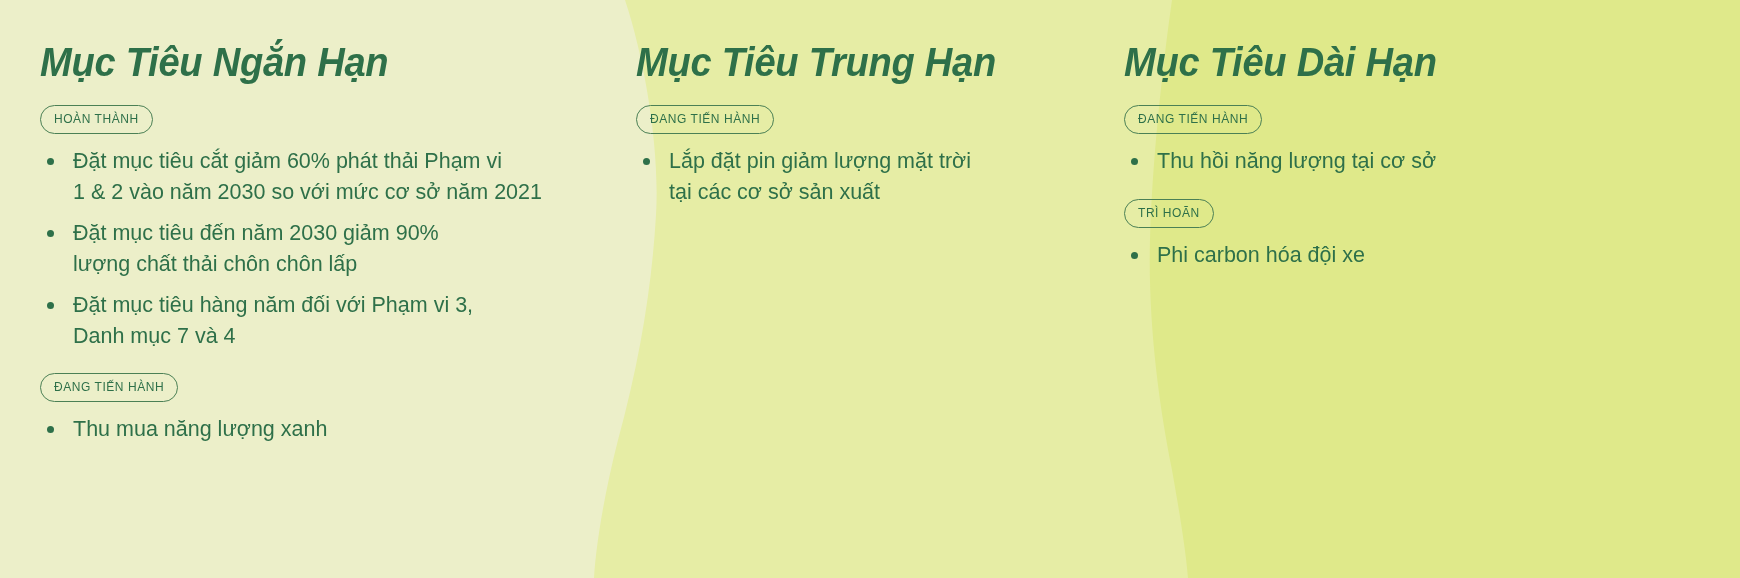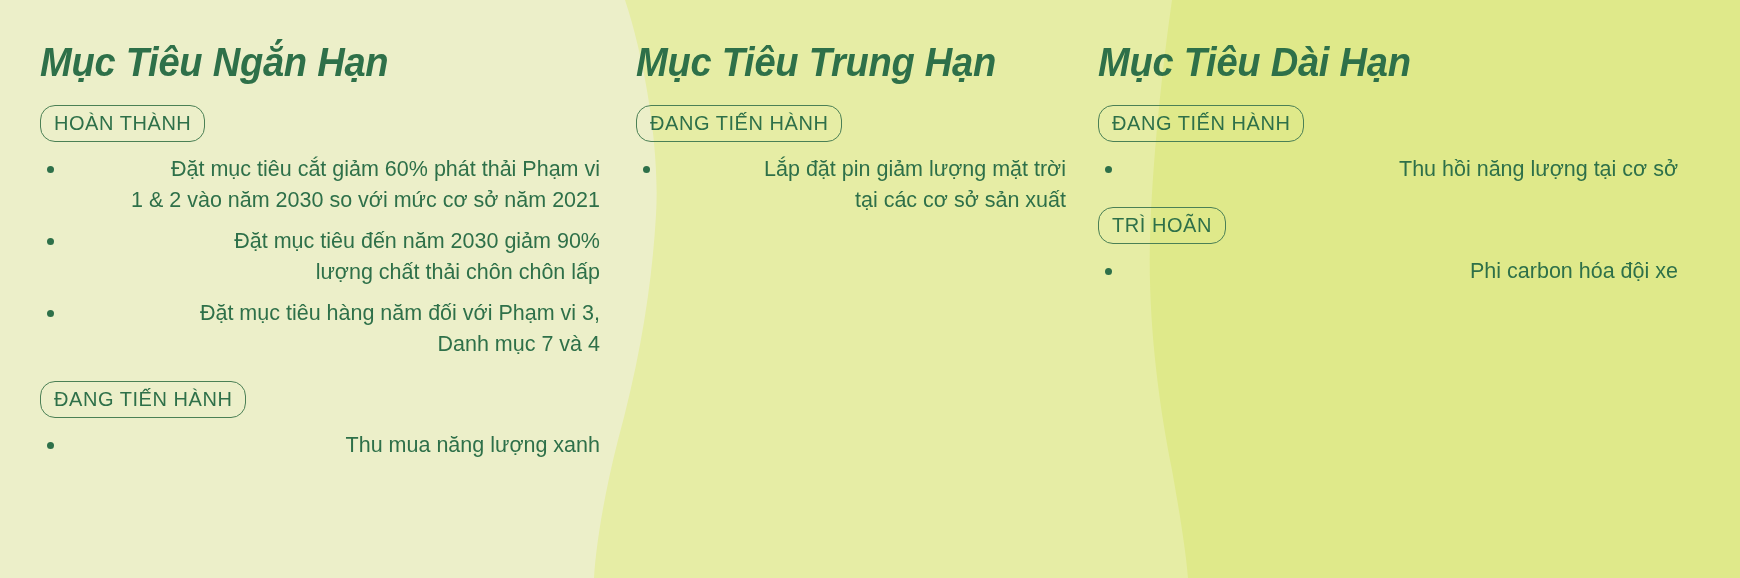--- a/index.html
+++ b/index.html
@@ -22,21 +22,21 @@
   }
   .band svg { display:block; width:1740px; height:578px; }
 
   
   .col {
     position:absolute;
     top:0;
   }
   #col1 { left:40px;   width:560px; }
   #col2 { left:636px;  width:430px; }
-  #col3 { left:1098px; width:580px; }
+  #col3 { left:1124px; width:580px; }
 
   .col-title {
     font-size:41px;
     font-style:italic;
     font-weight:700;
     color:#2e7049;
     letter-spacing:-0.3px;
     white-space:nowrap;
     line-height:1;
     transform:scaleX(0.93);
@@ -46,21 +46,21 @@
   #col2 .col-title { margin-top:42px; }
   #col3 .col-title { margin-top:42px; }
 
   .group { margin-top:0; }
 
   .badge {
     display:inline-block;
     border:1.4px solid #4b8055;
     border-radius:15px;
     color:#2e7049;
-    font-size:20px;
+    font-size:12px;
     letter-spacing:0.55px;
     padding:7px 13px 8px 13px;
     line-height:1;
     white-space:nowrap;
     background:transparent;
   }
   .badge-wrap { margin-top:22px; }
 
   ul.bullets {
     list-style:none;
@@ -76,21 +76,21 @@
   }
   ul.bullets li:last-child { margin-bottom:0; }
   ul.bullets li::before {
     content:"";
     position:absolute;
     left:7px; top:12px;
     width:7px; height:7px;
     border-radius:50%;
     background:#2e7049;
   }
-  .bl { display:block;text-align:right; }
+  .bl { display:block; }
 </style>
 </head>
 <body>
 
 <div id="stage">
 
   <div class="band">
     <svg viewBox="0 0 1740 578" preserveAspectRatio="none" xmlns="http://www.w3.org/2000/svg">
       <rect x="0" y="0" width="1740" height="578" fill="#ecefc9"></rect>
       <path d="M 625 0 C 645 60, 660 150, 656 215 C 652 285, 640 360, 618 440 C 604 495, 596 545, 594 578 L 1740 578 L 1740 0 Z" fill="#e6eda5"></path>

